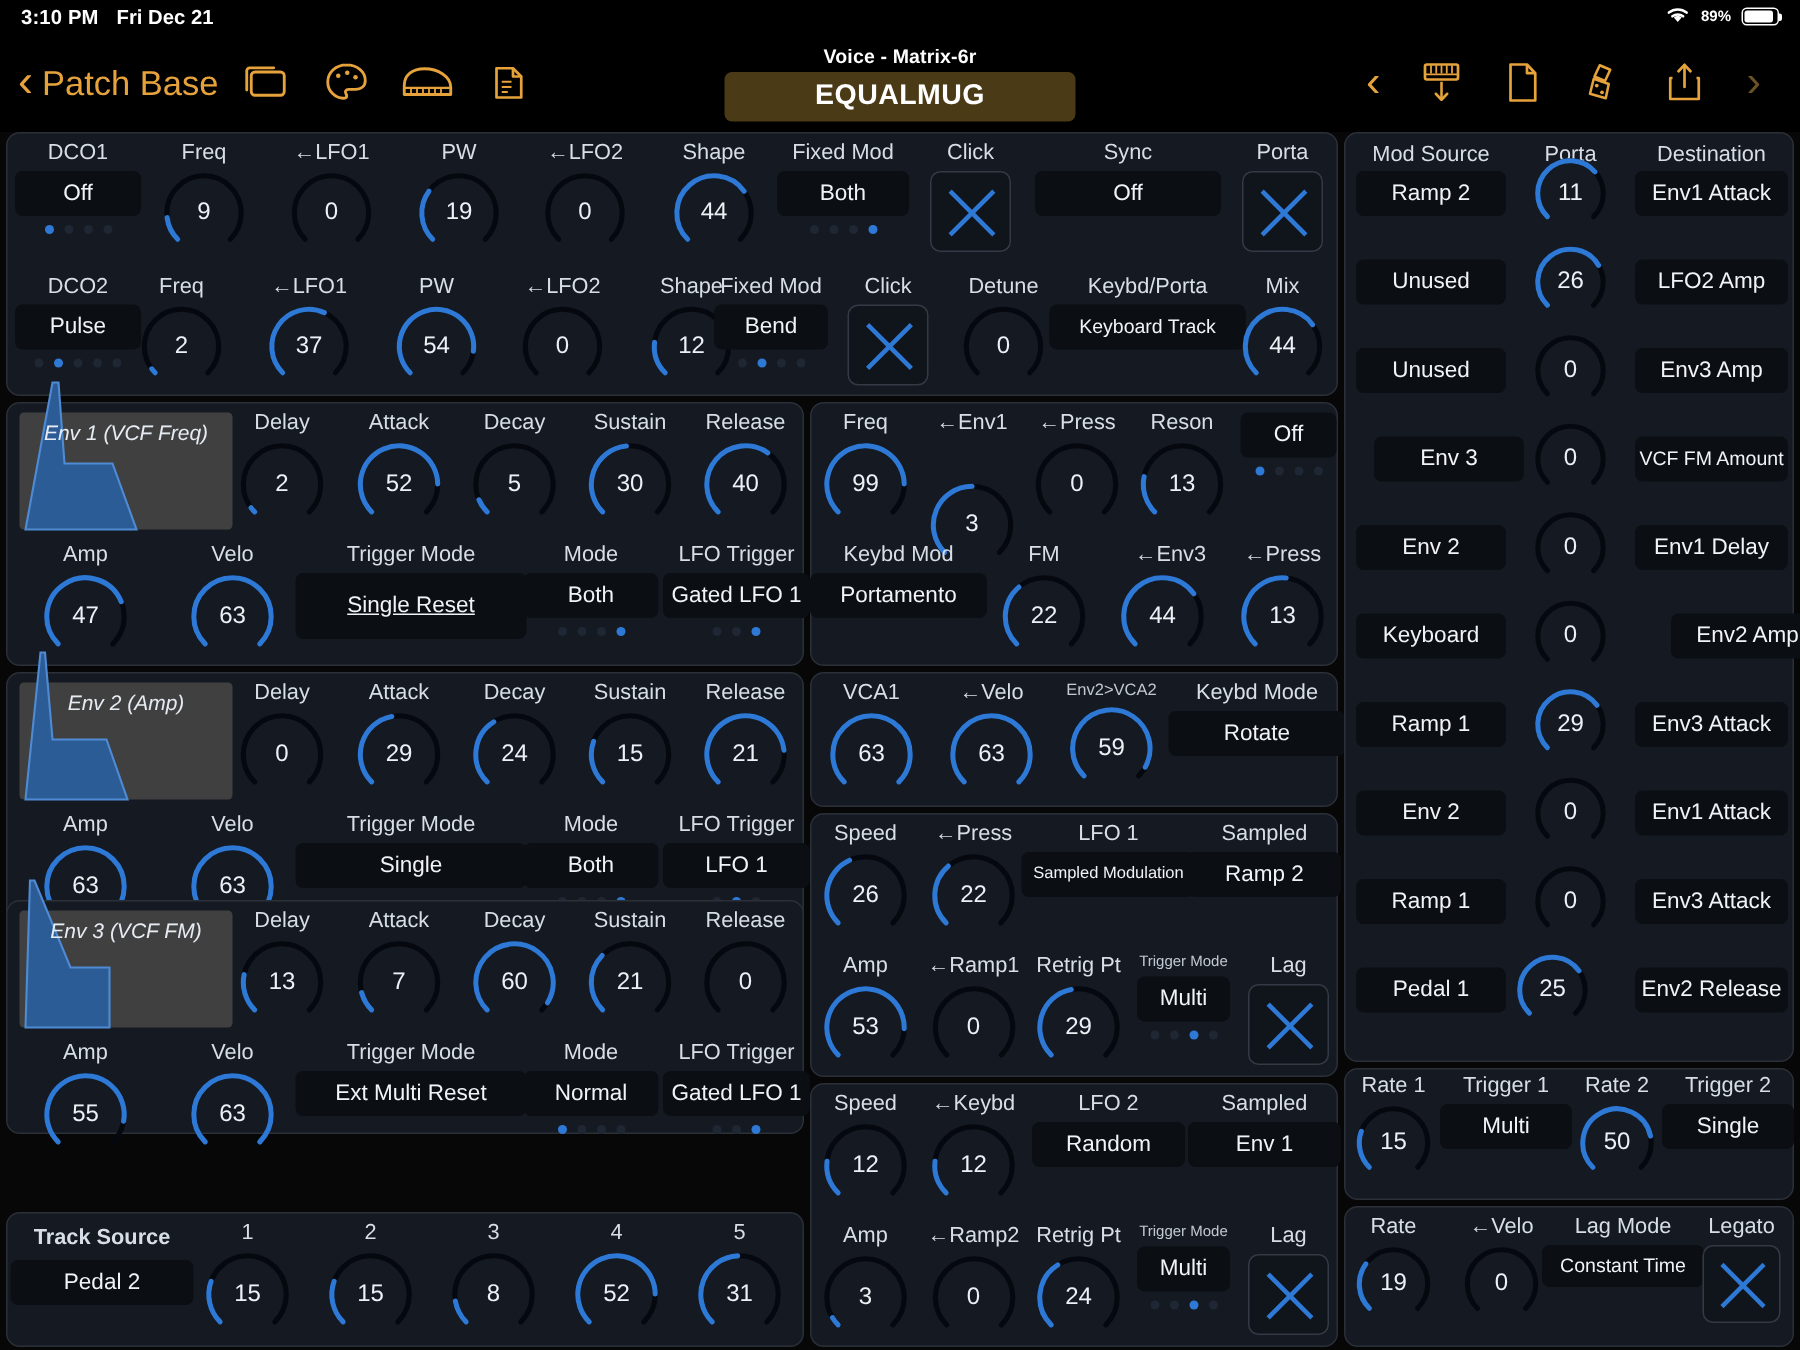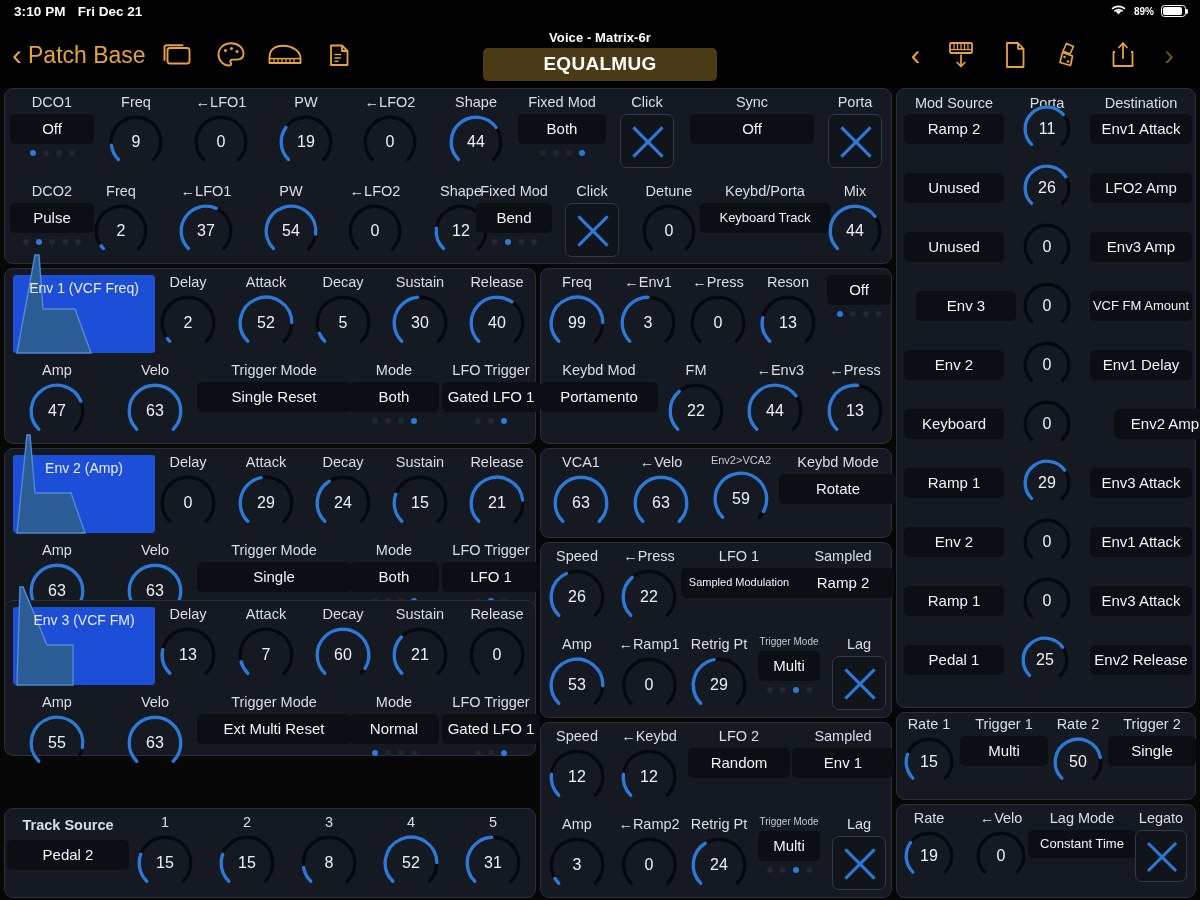--- a/index.html
+++ b/index.html
@@ -105,21 +105,21 @@
   }
   .xbox svg { position: absolute; inset: 0; }
 
   
   .dots { display: flex; gap: 7px; justify-content: center; margin-top: 6px; }
   .dot { width: 6px; height: 6px; border-radius: 50%; background: #1E2733; }
   .dot.on { background: #2E79D6; }
 
   
   .envgraph {
-    position: absolute; background: #1d4ed8; border-radius: 3px; overflow: visible;
+    position: absolute; background: #404040; border-radius: 3px; overflow: visible; font-style: italic;
   }
   .envgraph svg { position:absolute; left:0; top:0; overflow: visible; }
   .envgraph .etitle {
     position: absolute; top: 5px; left: 0; right: 0; text-align: center;
     color: #E7ECF3; font-size: 14px; z-index: 3; white-space: nowrap;
   }
 </style>
 </head>
 <body>
 
@@ -506,21 +506,21 @@
           <div class="knob" style="width: 58px; height: 58px;">
             <svg width="58" height="58" viewBox="0 0 58 58">
               <path d="M 10.76 47.24 A 25.8 25.8 0 1 1 47.25 47.24" stroke="#05090F" stroke-width="3.4" fill="none" stroke-linecap="round"></path>
               <path d="M 10.76 47.24 A 25.8 25.8 0 1 1 47.24 47.24" stroke="#2E79D6" stroke-width="3.4" fill="none" stroke-linecap="round"></path>
             </svg>
             <div class="kval">63</div>
           </div>
         </div>
         <div class="ctl" style="left: 269px; top: 94px; transform: translateX(-50%);">
           <div class="lbl">Trigger Mode</div>
-          <div class="field" style="width: 154px; height: 30px;">Single Reset</div>
+          <div class="field" style="width: 154px; height: 44px; text-decoration: underline;">Single Reset</div>
         </div>
         <div class="ctl" style="left: 389px; top: 94px; transform: translateX(-50%);">
           <div class="lbl">Mode</div>
           <div class="field" style="width: 90px; height: 30px;">Both</div>
           <div class="dots">
             <span class="dot"></span>
             <span class="dot"></span>
             <span class="dot"></span>
             <span class="dot on"></span>
           </div>
@@ -794,21 +794,21 @@
         <div class="ctl" style="left: 36px; top: 6px; transform: translateX(-50%);">
           <div class="lbl">Freq</div>
           <div class="knob" style="width: 58px; height: 58px;">
             <svg width="58" height="58" viewBox="0 0 58 58">
               <path d="M 10.76 47.24 A 25.8 25.8 0 1 1 47.25 47.24" stroke="#05090F" stroke-width="3.4" fill="none" stroke-linecap="round"></path>
               <path d="M 10.76 47.24 A 25.8 25.8 0 1 1 54.80 28.59" stroke="#2E79D6" stroke-width="3.4" fill="none" stroke-linecap="round"></path>
             </svg>
             <div class="kval">99</div>
           </div>
         </div>
-        <div class="ctl" style="left: 107px; top: 6px; transform: translateX(-50%);">
+        <div class="ctl" style="left: 107px; top: 6px; transform: translateX(-50%); gap: 27px;">
           <div class="lbl">←Env1</div>
           <div class="knob" style="width: 58px; height: 58px;">
             <svg width="58" height="58" viewBox="0 0 58 58">
               <path d="M 10.76 47.24 A 25.8 25.8 0 1 1 47.25 47.24" stroke="#05090F" stroke-width="3.4" fill="none" stroke-linecap="round"></path>
               <path d="M 10.76 47.24 A 25.8 25.8 0 0 1 29.00 3.20" stroke="#2E79D6" stroke-width="3.4" fill="none" stroke-linecap="round"></path>
             </svg>
             <div class="kval">3</div>
           </div>
         </div>
         <div class="ctl" style="left: 177px; top: 6px; transform: translateX(-50%);">
@@ -1158,21 +1158,21 @@
         <div class="ctl" style="position: absolute; left: 150px; top: 487px; transform: translateX(-50%);">
           <div class="knob" style="width: 50px; height: 50px;">
             <svg width="50" height="50" viewBox="0 0 50 50">
               <path d="M 9.59 40.41 A 21.8 21.8 0 1 1 40.42 40.41" stroke="#05090F" stroke-width="3.4" fill="none" stroke-linecap="round"></path>
             </svg>
             <div class="kval">0</div>
           </div>
         </div>
         <div class="field" style="position: absolute; left: 244px; top: 497px; transform: translateX(-50%); width: 102px; height: 30px;">Env3 Attack</div>
         <div class="field" style="position: absolute; left: 57px; top: 556px; transform: translateX(-50%); width: 100px; height: 30px;">Pedal 1</div>
-        <div class="ctl" style="position: absolute; left: 148px; top: 546px; transform: translateX(-50%);">
+        <div class="ctl" style="position: absolute; left: 138px; top: 546px; transform: translateX(-50%);">
           <div class="knob" style="width: 50px; height: 50px;">
             <svg width="50" height="50" viewBox="0 0 50 50">
               <path d="M 9.59 40.41 A 21.8 21.8 0 1 1 40.42 40.41" stroke="#05090F" stroke-width="3.4" fill="none" stroke-linecap="round"></path>
               <path d="M 9.59 40.41 A 21.8 21.8 0 1 1 42.64 12.19" stroke="#2E79D6" stroke-width="3.4" fill="none" stroke-linecap="round"></path>
             </svg>
             <div class="kval">25</div>
           </div>
         </div>
         <div class="field" style="position: absolute; left: 244px; top: 556px; transform: translateX(-50%); width: 102px; height: 30px;">Env2 Release</div>
       </div>

